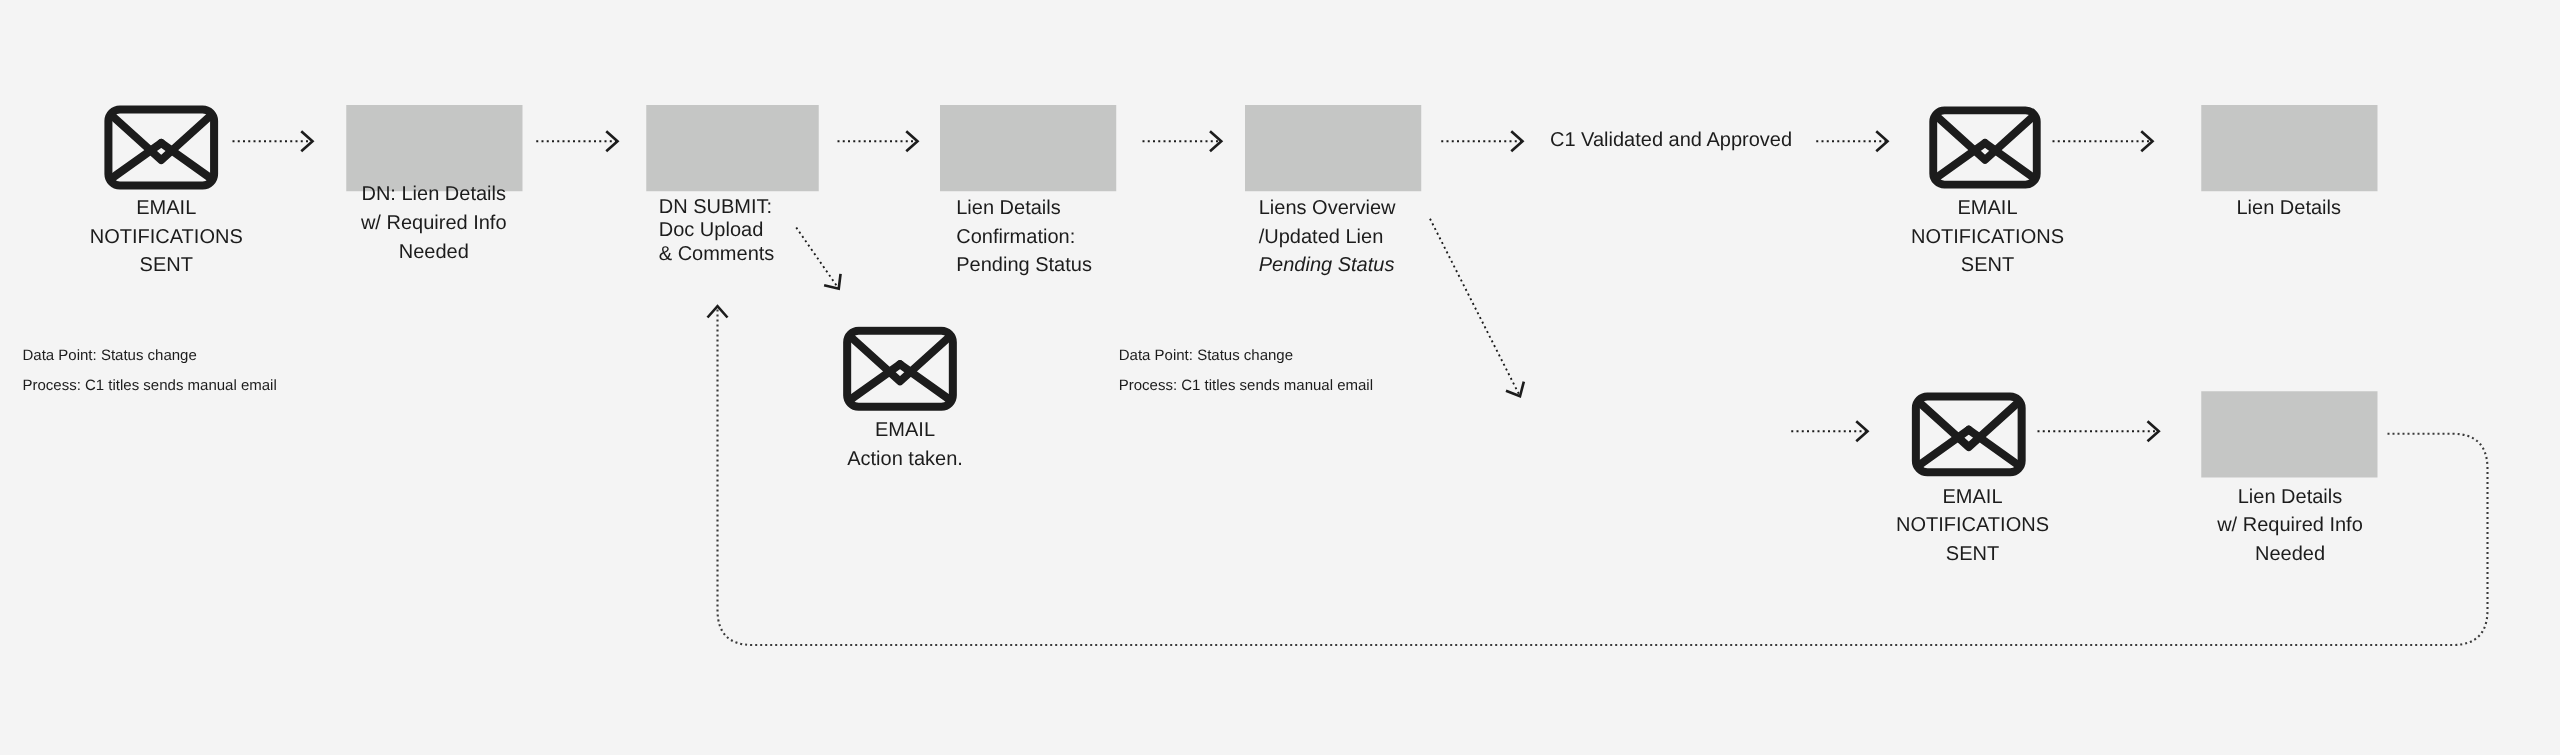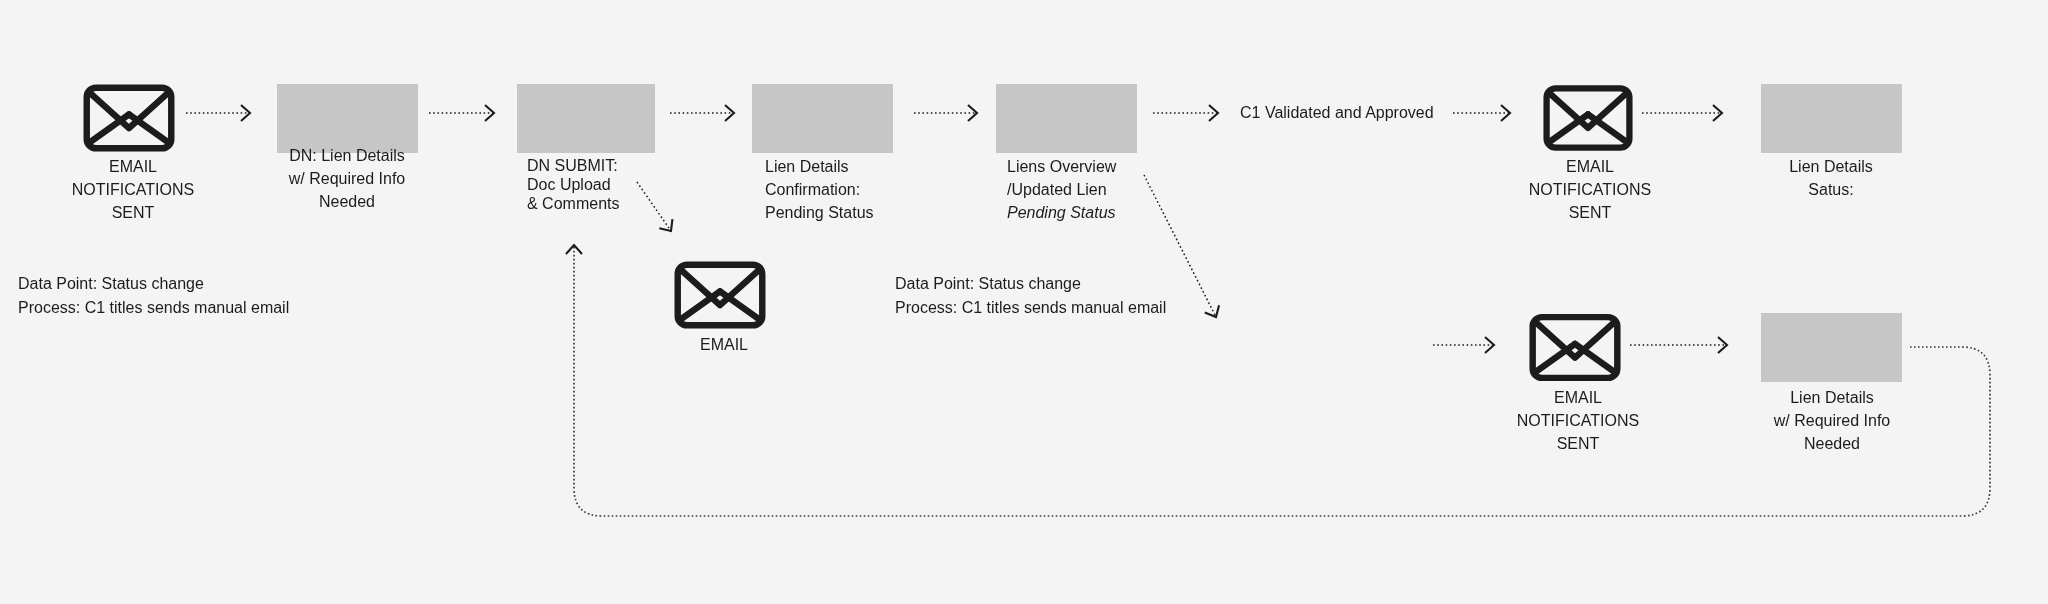--- a/index.html
+++ b/index.html
@@ -7,21 +7,21 @@
     position:relative;width:2048px;height:604px;background:#f4f4f4;
     font-family:"Liberation Sans",sans-serif;color:#1c1c1c;overflow:hidden;
   }
   .layer{position:absolute;left:0;top:0;width:2048px;height:604px;}
   .box{position:absolute;background:#c5c6c5;}
   .envelope{position:absolute;}
   .envelope rect,.envelope path{fill:none;stroke:#1c1c1c;stroke-width:7;stroke-linecap:round;stroke-linejoin:round;}
   .cap{position:absolute;font-size:16px;line-height:23px;white-space:nowrap;}
   .center{width:220px;margin-left:0;text-align:center;}
   .tight{line-height:19px;}
-  .note{position:absolute;font-size:16px;line-height:24px;white-space:nowrap;}
+  .note{position:absolute;font-size:12px;line-height:24px;white-space:nowrap;}
   .flow-label{position:absolute;font-size:16px;line-height:24px;white-space:nowrap;}
   .italic{font-style:italic;}
   .shaft{fill:none;stroke:#1c1c1c;stroke-width:1.5;stroke-dasharray:1.6 2.6;}
   .loop{fill:none;stroke:#3a3a3a;stroke-width:1.7;stroke-dasharray:1.6 2.4;}
 </style>
 </head>
 <body>
 
 <div class="canvas">
 
@@ -95,36 +95,36 @@
   </svg>
   <div class="cap center" style="left:1480px;top:155px">
     <div>EMAIL</div>
     <div>NOTIFICATIONS</div>
     <div>SENT</div>
   </div>
 
   <div class="box" style="left:1761px;top:84px;width:141px;height:69px"></div>
   <div class="cap center" style="left:1721px;top:155px">
     <div>Lien Details</div>
-    <div>Satus:</div>
   </div>
 
   <div class="note" style="left:18px;top:272px">
     <div>Data Point: Status change</div>
     <div>Process: C1 titles sends manual email</div>
   </div>
 
   <svg class="envelope" style="left:671px;top:261px;width:98px;height:68px" viewBox="0 0 100 74">
     <rect x="4" y="4" width="92" height="66" rx="10"></rect>
     <path d="M9,11 L50,48 L91,11"></path>
     <path d="M8,63 L50,33"></path>
     <path d="M92,63 L50,33"></path>
   </svg>
   <div class="cap center" style="left:614px;top:333px">
     <div>EMAIL</div>
+    <div>Action taken.</div>
   </div>
 
   <div class="note" style="left:895px;top:272px">
     <div>Data Point: Status change</div>
     <div>Process: C1 titles sends manual email</div>
   </div>
 
 
   <svg class="envelope" style="left:1529px;top:313px;width:92px;height:69px" viewBox="0 0 100 74">
     <rect x="4" y="4" width="92" height="66" rx="10"></rect>

